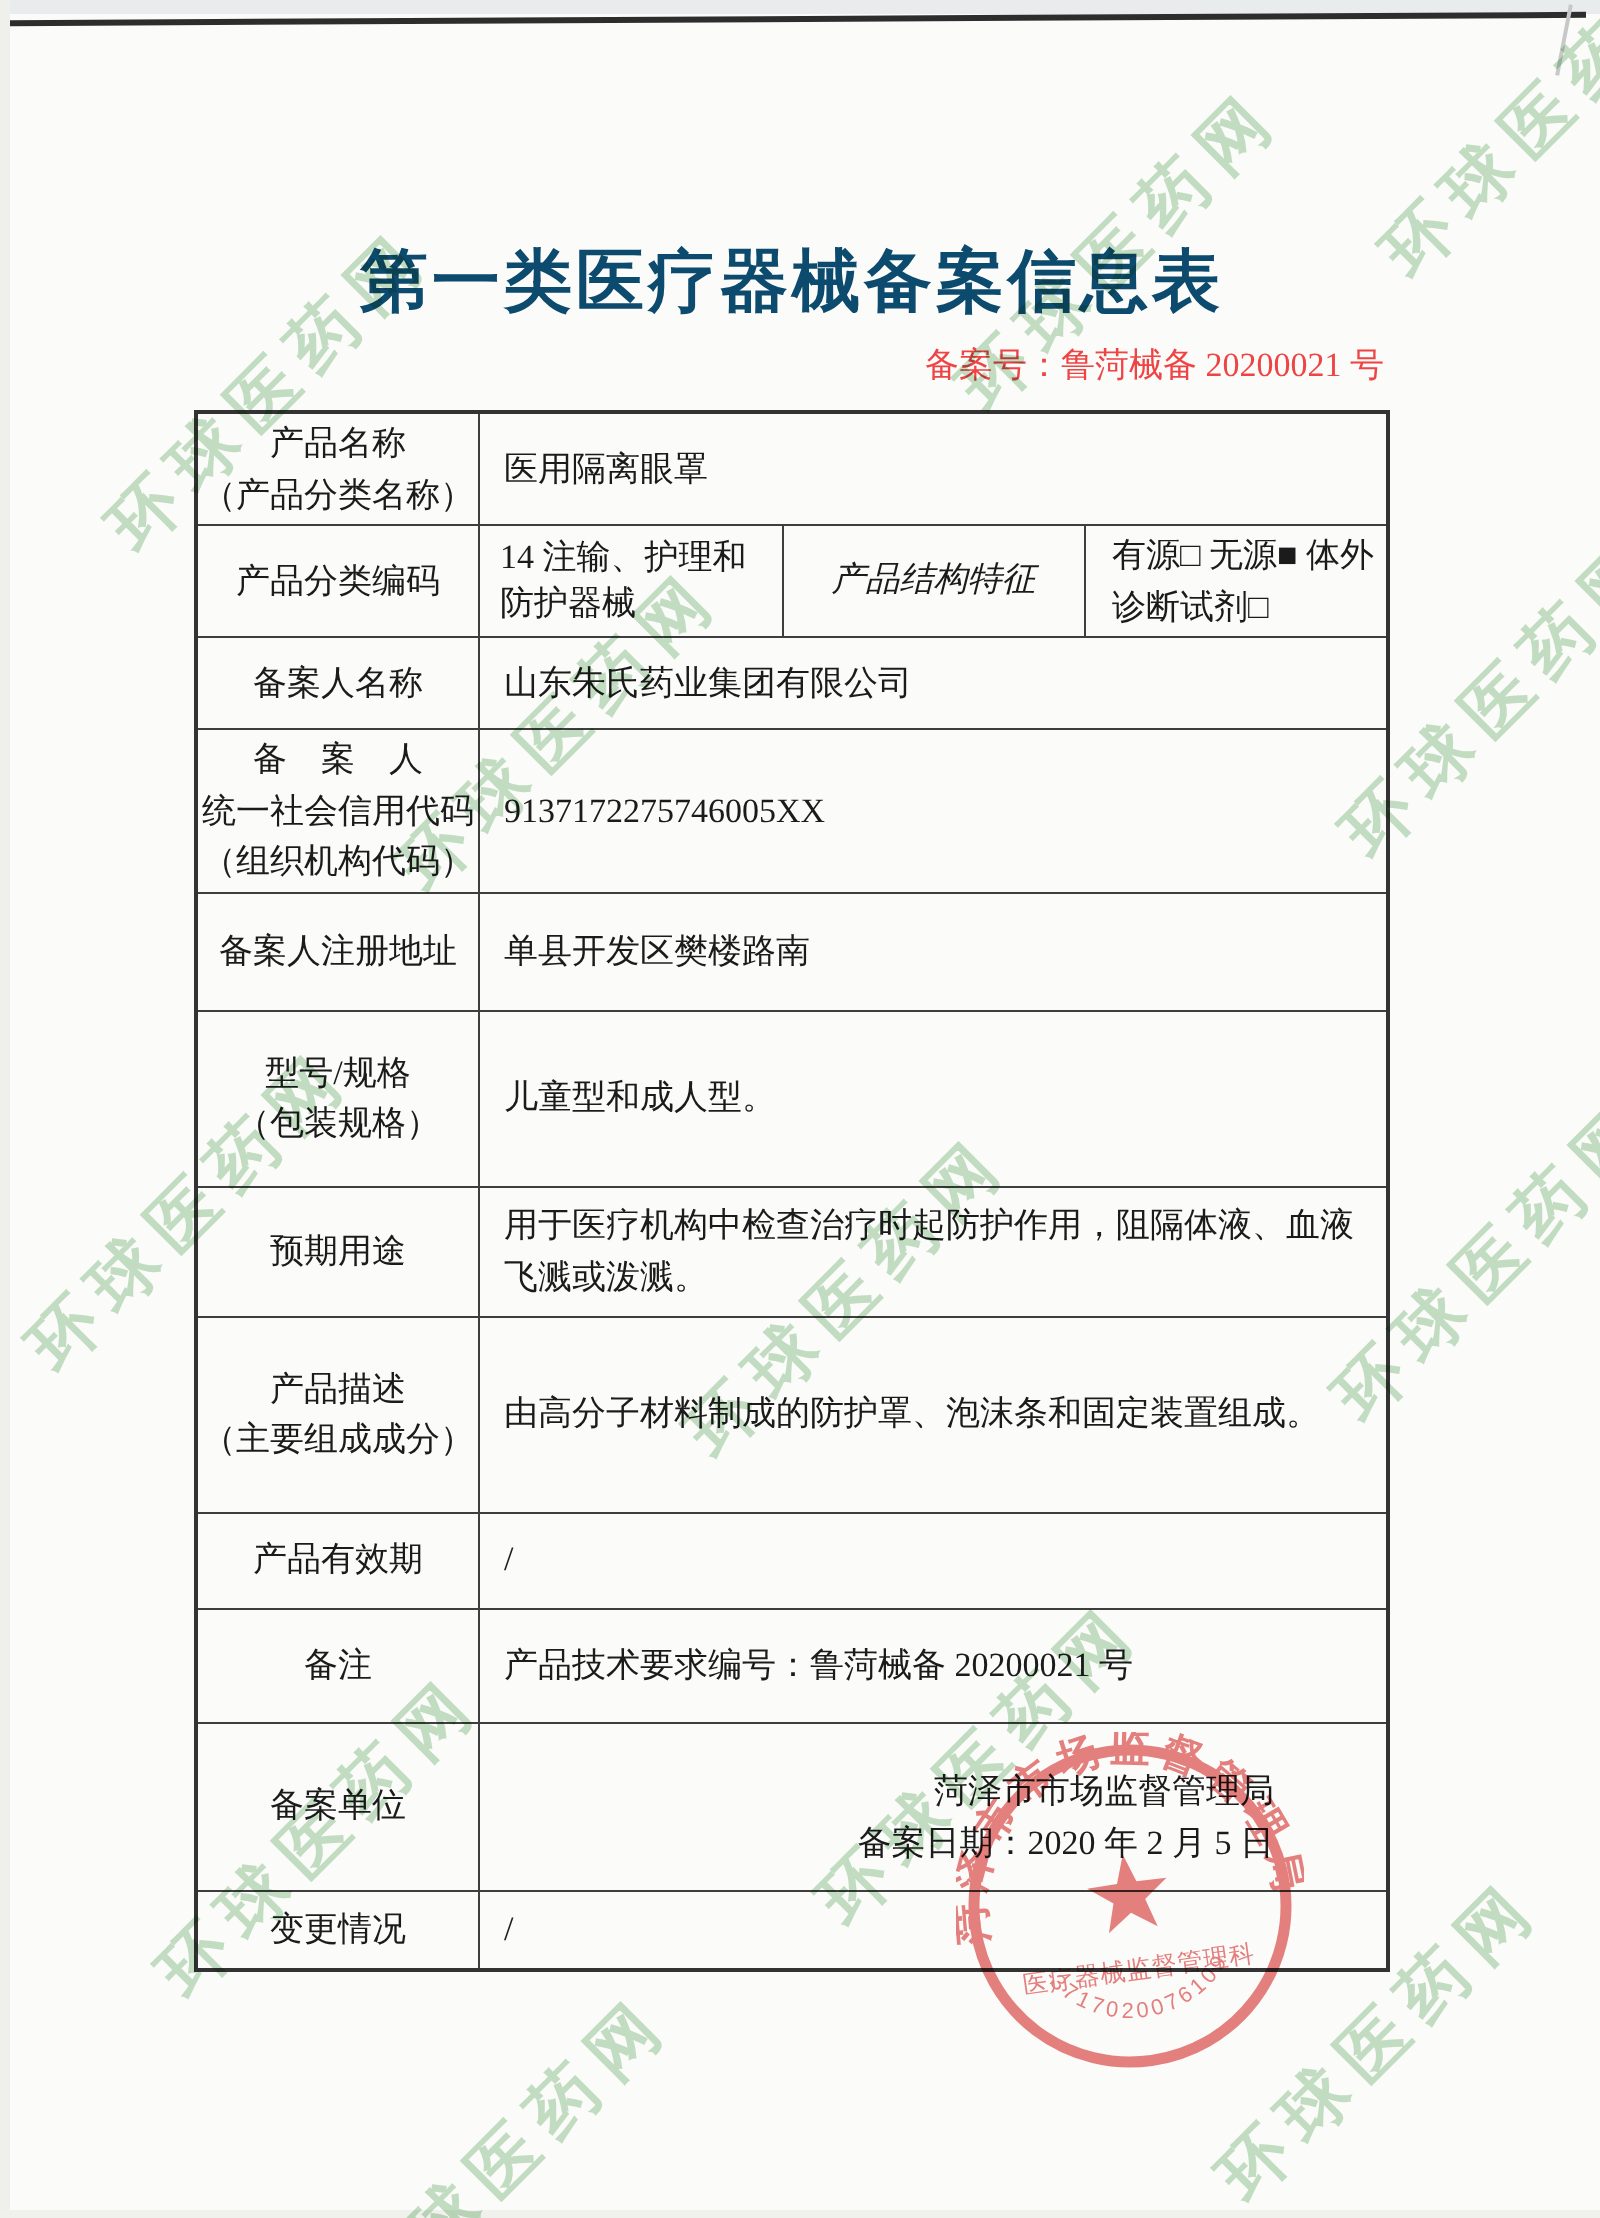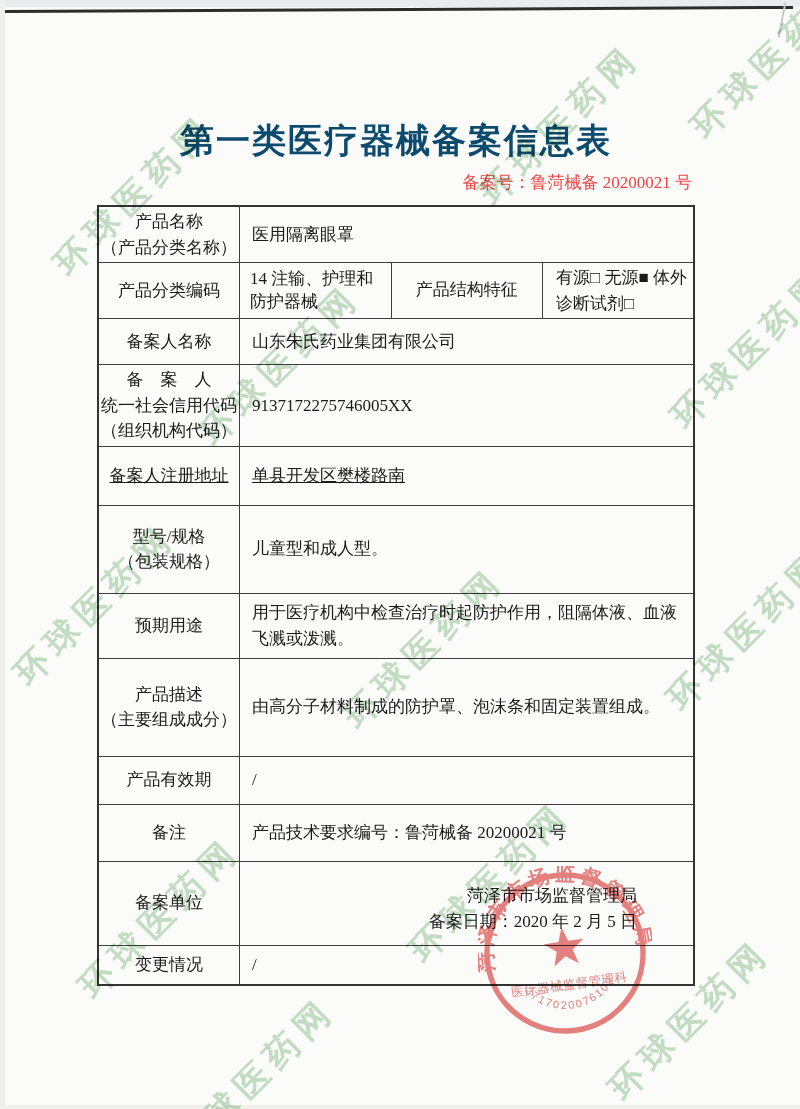--- a/index.html
+++ b/index.html
@@ -43,21 +43,21 @@
     border:2px solid #333;
   }
   .form th,.form td{
     border:1.6px solid #3e3e3e;
     font-weight:normal;vertical-align:middle;
     padding:2px 4px;line-height:1.5;
   }
   .form th.lbl{width:136px;text-align:center;padding:2px 2px;}
   .form td.val{text-align:left;padding-left:12px;}
   .form td.code-val{width:129px;padding-left:10px;line-height:1.3;}
-  .form th.struct-lbl{width:80px;text-align:center;padding:2px 11px;line-height:1.3;}
+  .form th.struct-lbl{width:80px;text-align:center;padding:2px 11px;line-height:1.3;font-style:italic;}
   .form td.checks-val{padding-left:13px;margin-left:20px;}
   .form td.unit-val{text-align:right;padding:14px 56px 2px 4px;line-height:1.55;}
   .lbl-line{white-space:nowrap;}
 
   
   .seal{
     position:absolute;left:478px;top:866px;width:174px;height:174px;z-index:6;
     opacity:0.88;mix-blend-mode:multiply;pointer-events:none;
   }
 </style>
@@ -106,21 +106,21 @@
     <td class="val" colspan="3">山东朱氏药业集团有限公司</td>
   </tr>
   <tr style="height:74px;">
     <th class="lbl">
       <div class="lbl-line">备　案　人</div>
       <div class="lbl-line">统一社会信用代码</div>
       <div class="lbl-line">（组织机构代码）</div>
     </th>
     <td class="val" colspan="3">9137172275746005XX</td>
   </tr>
-  <tr style="height:59px;text-decoration:underline;">
+  <tr style="height:59px;">
     <th class="lbl">备案人注册地址</th>
     <td class="val" colspan="3">单县开发区樊楼路南</td>
   </tr>
   <tr style="height:88px;">
     <th class="lbl">
       <div class="lbl-line">型号/规格</div>
       <div class="lbl-line">（包装规格）</div>
     </th>
     <td class="val" colspan="3">儿童型和成人型。</td>
   </tr>

